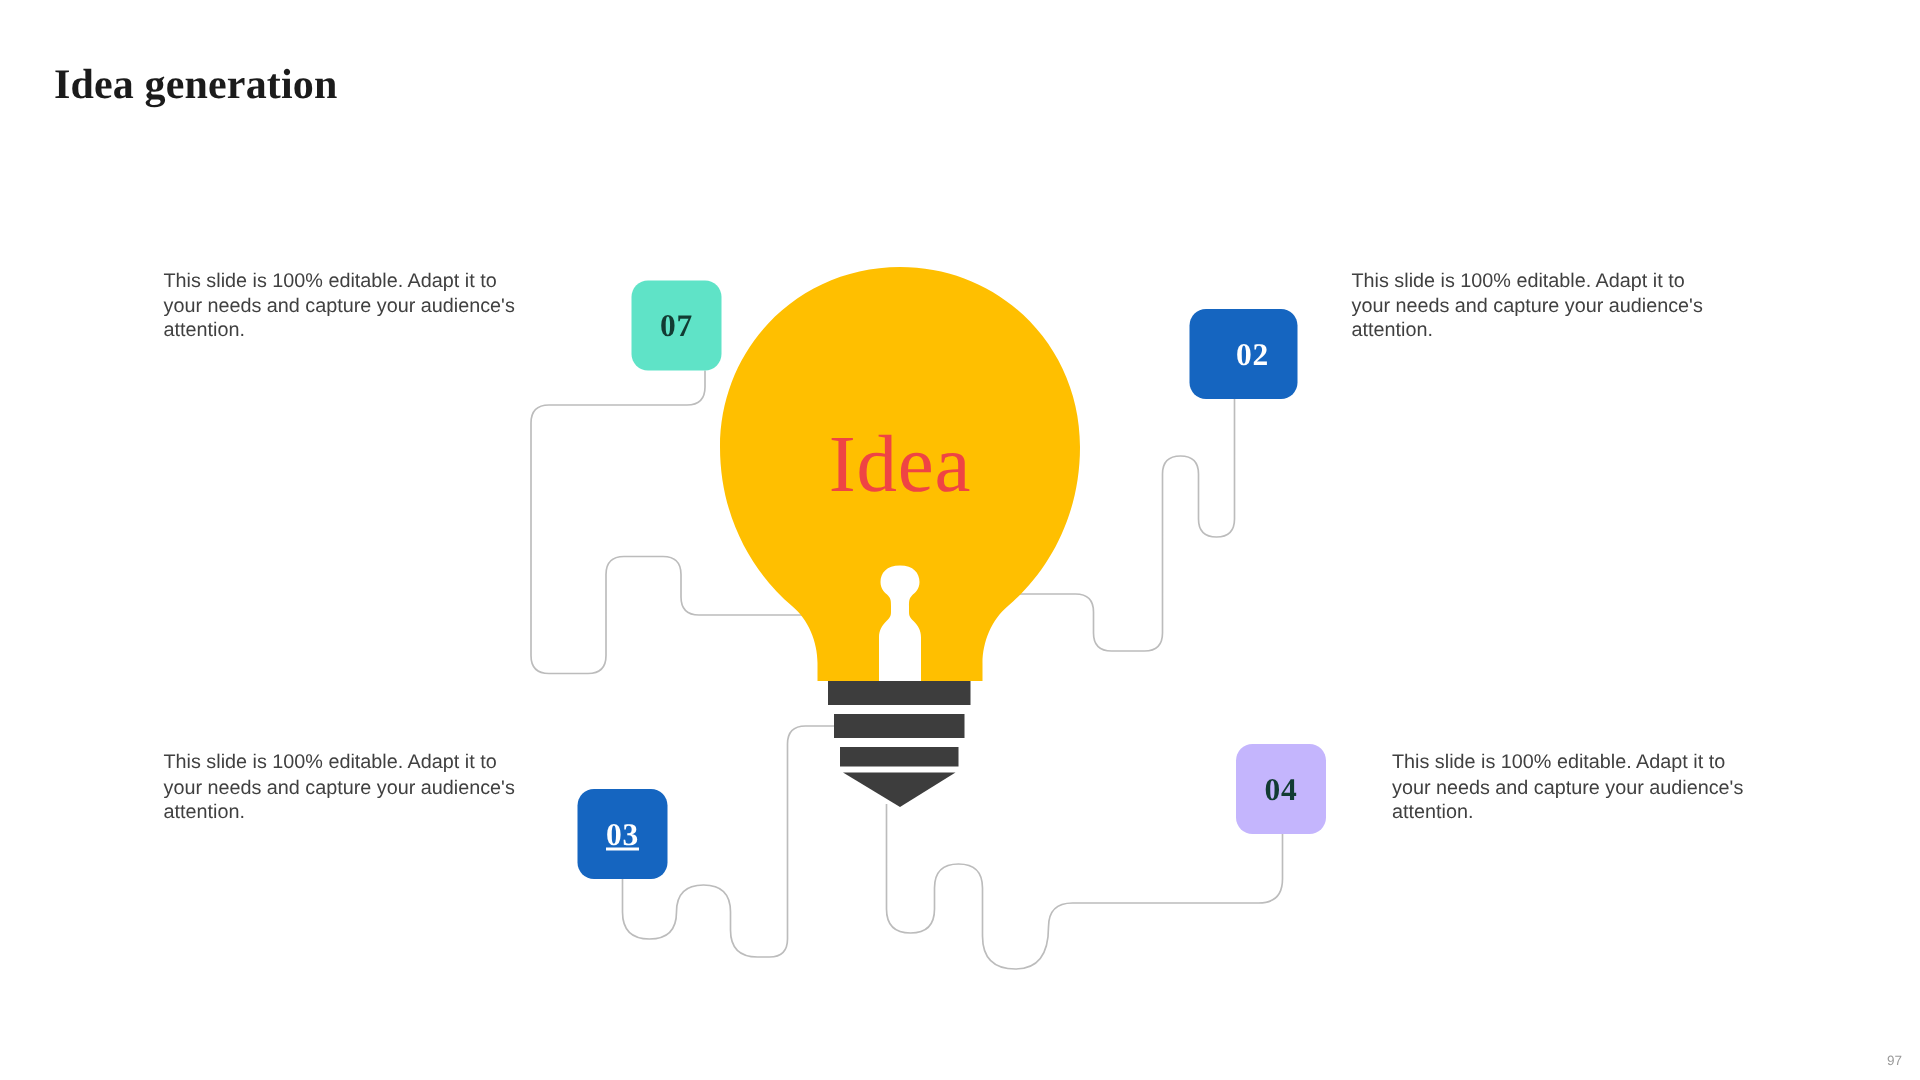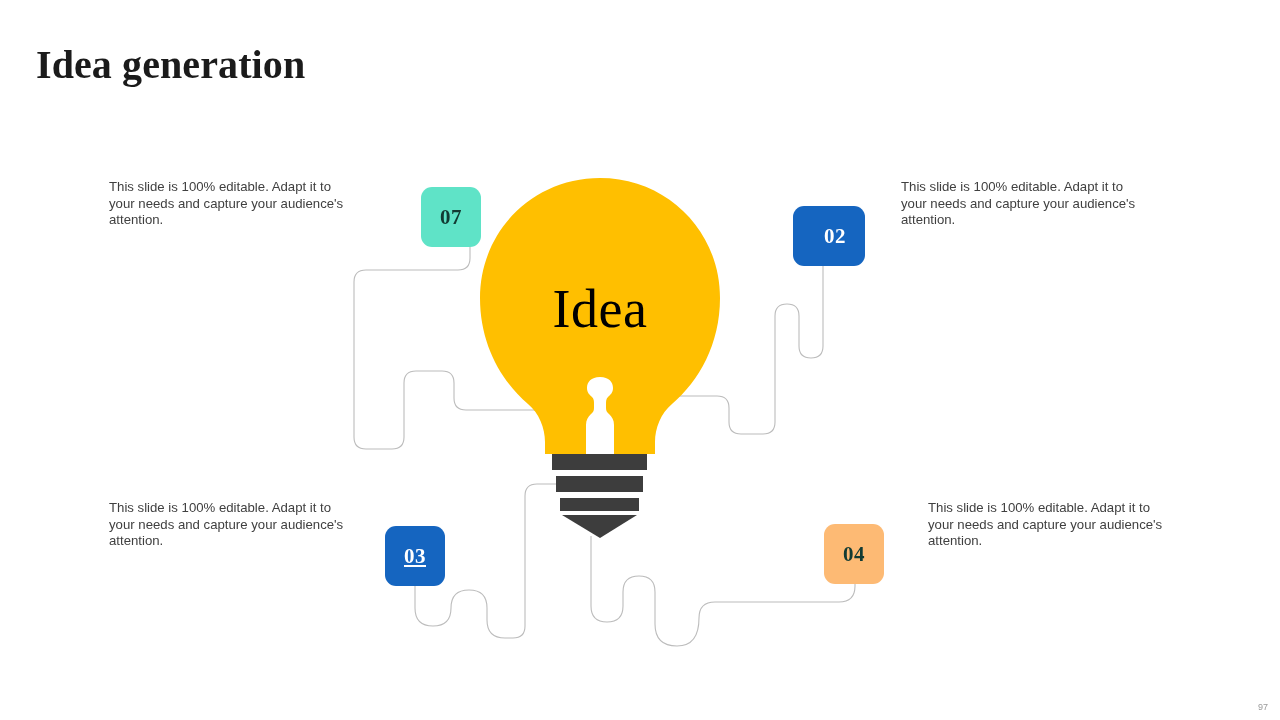--- a/index.html
+++ b/index.html
@@ -20,21 +20,21 @@
     inset: 0;
     background: #ffffff;
   }
 
   
   .page-title {
     position: absolute;
     left: 36px;
     top: 41px;
     font-family: "Liberation Serif", serif;
-    font-size: 40px;
+    font-size: 28px;
     font-weight: 700;
     color: #1b1b1b;
     letter-spacing: 0.1px;
     white-space: nowrap;
   }
 
   
   .desc {
     position: absolute;
     font-family: Liberation Sans, sans-serif;
@@ -68,32 +68,32 @@
     align-items: center;
     justify-content: center;
     font-family: "Liberation Serif", serif;
     font-size: 21px;
     font-weight: 700;
     letter-spacing: 0.5px;
   }
   .badge-01 { left: 421px; top: 187px; background: #5FE3C7; color: #123b33; }
   .badge-02 { left: 793px; top: 206px; background: #1565C0; color: #ffffff; padding-left: 12px; }
   .badge-03 { left: 385px; top: 526px; background: #1565C0; color: #ffffff; text-decoration: underline; }
-  .badge-04 { left: 824px; top: 496px; background: #fdba74; color: #123b33; margin-top: 28px; }
+  .badge-04 { left: 824px; top: 496px; background: #c4b5fd; color: #123b33; }
 
   
   .bulb-label {
     position: absolute;
     left: 480px;
     top: 278px;
     width: 240px;
     text-align: center;
     font-family: "Liberation Serif", serif;
     font-size: 54px;
-    color: #000000;
+    color: #ef4444;
     letter-spacing: 0.5px;
   }
 
   
   .page-number {
     position: absolute;
     right: 12px;
     bottom: 8px;
     font-family: "Liberation Sans", sans-serif;
     font-size: 9px;

